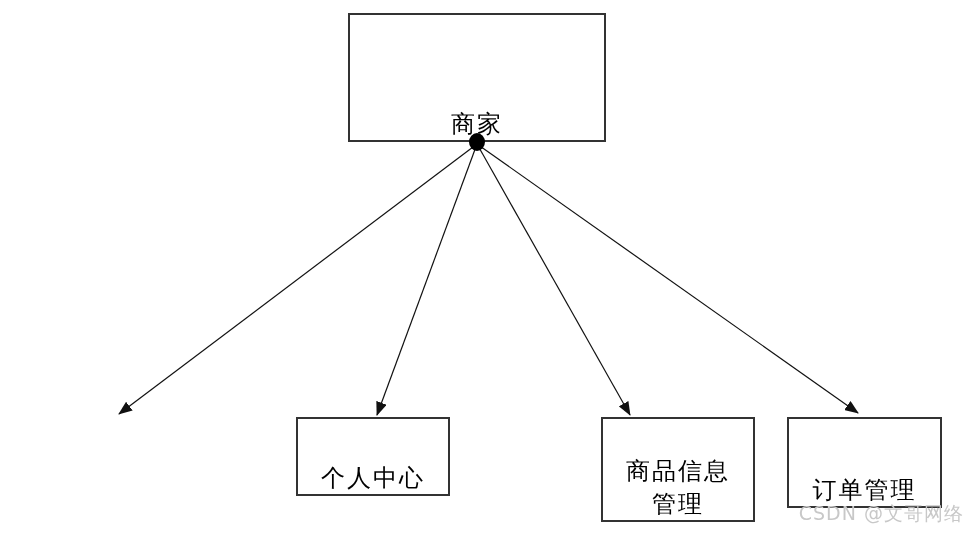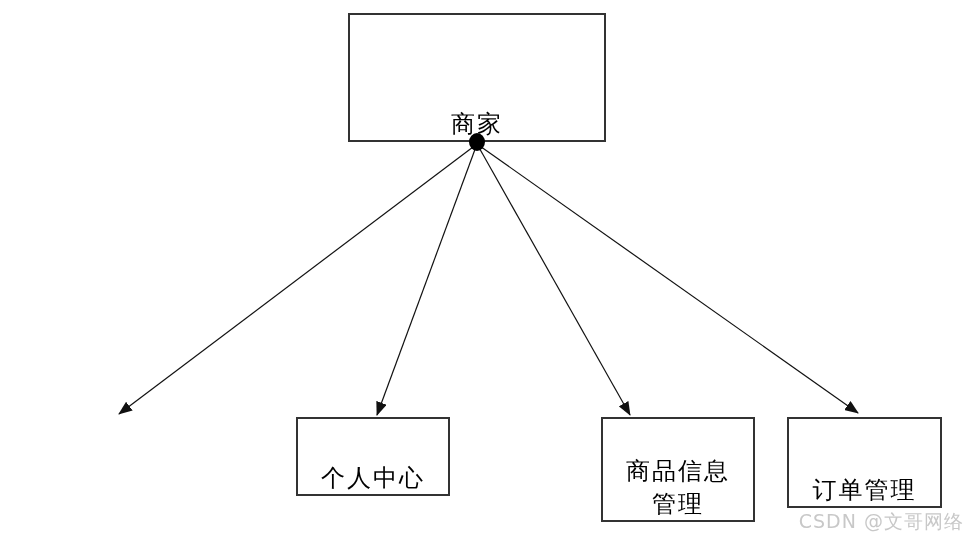--- a/index.html
+++ b/index.html
@@ -34,21 +34,21 @@
   #node-product .label { max-width: 122px; }
   svg.connectors {
     position: absolute;
     left: 0; top: 0;
     width: 975px; height: 545px;
     pointer-events: none;
   }
   .watermark {
     position: absolute;
     right: 11px;
-    bottom: 10px;
+    bottom: 18px;
     font-family: "DejaVu Sans", "Liberation Sans", sans-serif;
     font-size: 19px;
     letter-spacing: 1px;
     color: #c8c8c8;
   }
 </style>
 </head>
 <body>
 
 <div class="canvas">

